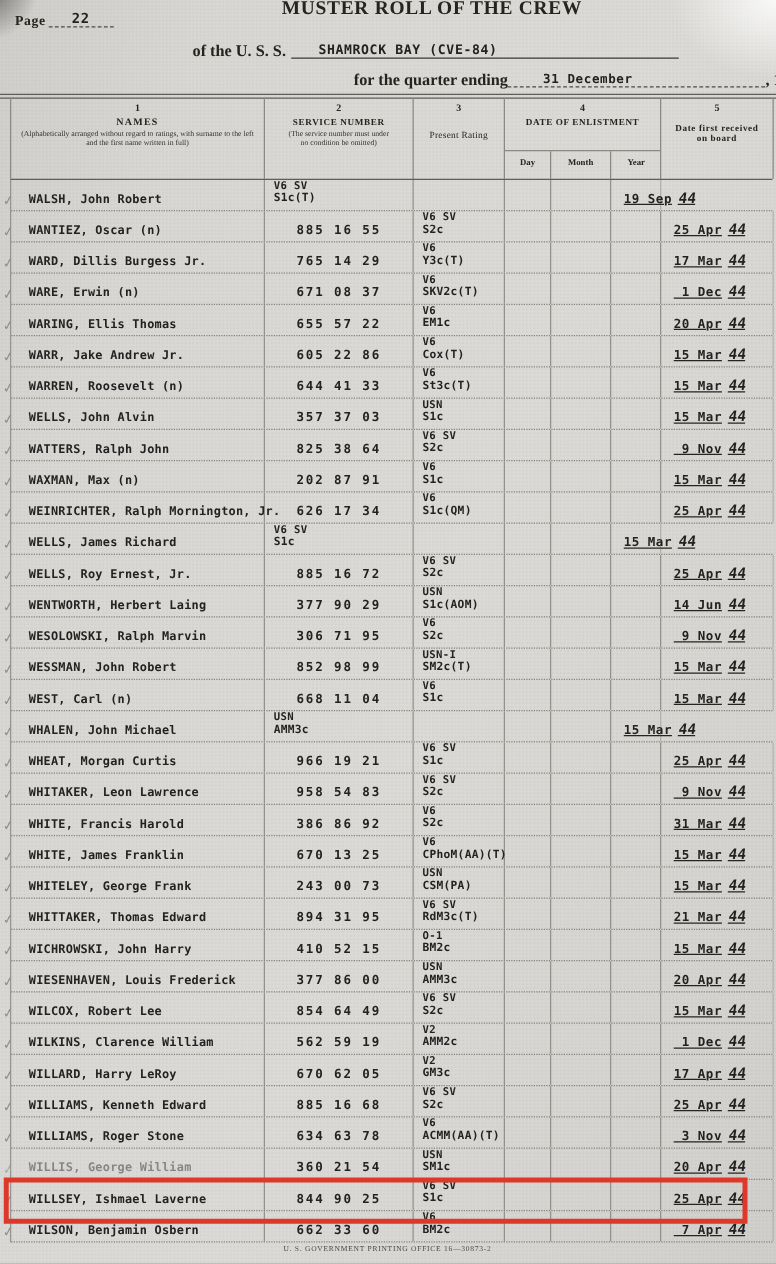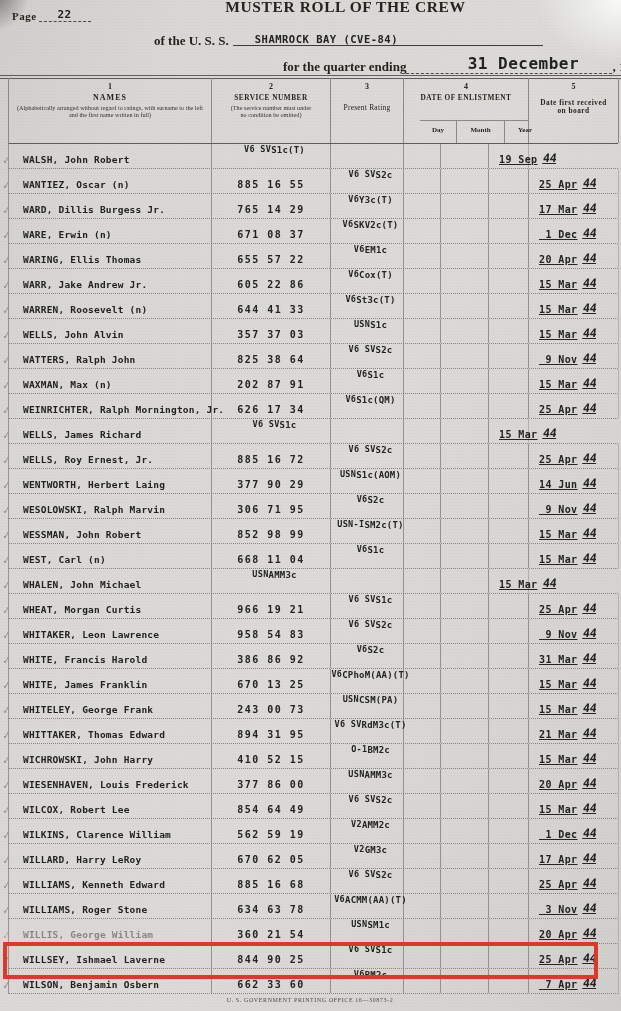--- a/index.html
+++ b/index.html
@@ -18,46 +18,46 @@
   .page-label{position:absolute;top:10px;left:12px;font-size:11px;font-weight:bold;letter-spacing:0.5px;}
   .page-num{display:inline-block;min-width:52px;margin-left:2px;border-bottom:1px dashed #4c4a46;
     font-size:11px;text-align:center;transform:translateY(-2px);}
   .doc-title{position:absolute;top:-2px;left:70px;right:0;text-align:center;
     font-size:15.5px;font-weight:bold;letter-spacing:0.6px;}
   .ship-line{position:absolute;top:33px;left:140px;font-size:13px;font-weight:bold;white-space:nowrap;margin-left:14px;}
   .ship-fill{display:inline-block;width:288px;margin-left:4px;border-bottom:1.5px solid #3d3b37;
     font-size:10.5px;text-align:left;padding-left:22px;transform:translateY(-2px);letter-spacing:0.5px;}
   .quarter-line{position:absolute;top:56px;left:283px;font-size:13px;font-weight:bold;white-space:nowrap;}
   .quarter-fill{display:inline-block;width:178px;border-bottom:1px dashed #4c4a46;
-    font-size:16px;text-align:center;padding-left:28px;transform:translateY(-2px);letter-spacing:0.5px;}
+    font-size:10px;text-align:left;padding-left:28px;transform:translateY(-2px);letter-spacing:0.5px;}
   .yr-label{font-size:13px;font-weight:bold;}
   
   .toprule{position:absolute;top:75px;left:0;width:621px;height:2px;
     border-top:1px solid #5f5d59;border-bottom:1px solid #5f5d59;}
   .thead{position:absolute;top:78px;left:8px;width:610px;height:65px;display:grid;
     grid-template-columns:203px 119px 73px 125px 90px;
     border-left:1px solid #8b8984;box-sizing:border-box;}
   .hcell{position:relative;border-right:1px solid #8b8984;text-align:center;box-sizing:border-box;}
   .colnum{display:block;font-size:8px;font-weight:bold;margin-top:4px;}
   .coltitle{display:block;font-size:8px;font-weight:bold;letter-spacing:1px;margin-top:2px;}
   .coltitle.small{font-size:7.3px;letter-spacing:0.5px;}
   .coltitle.plain{font-weight:normal;font-size:7.5px;letter-spacing:0.2px;margin-top:12px;}
   .colsub{display:block;font-size:6.2px;line-height:7px;margin:2px auto 0;color:#35332f;}
-  .sub-row{position:absolute;left:16px;right:0;bottom:0;height:22px;border-top:1px solid #8b8984;
+  .sub-row{position:absolute;left:0;right:0;bottom:0;height:22px;border-top:1px solid #8b8984;
     display:grid;grid-template-columns:37px 48px 40px;}
   .sub-cell{border-right:1px solid #8b8984;font-size:7px;font-weight:bold;padding-top:5px;box-sizing:border-box;}
   .sub-cell:last-child{border-right:none;}
   .tbody{position:absolute;top:143px;left:8px;width:610px;
     border-top:1.5px solid #5f5d59;border-left:1px solid #969490;box-sizing:border-box;}
   .row{position:relative;display:grid;grid-template-columns:203px 119px 73px 37px 48px 40px 90px;
     height:25px;border-bottom:1px dotted #86847f;box-sizing:border-box;}
   .cell{border-right:1px solid #93918c;box-sizing:border-box;overflow:visible;}
   .cell.c-name{display:flex;align-items:flex-end;padding:0 0 3px 14px;position:relative;white-space:nowrap;}
   .cell.c-sn{display:flex;align-items:flex-end;justify-content:center;padding-bottom:3px;}
-  .cell.c-rate{display:flex;flex-direction:row;justify-content:center;padding:1px 0 2px 7px;white-space:nowrap;}
+  .cell.c-rate{display:flex;flex-direction:column;justify-content:flex-start;padding:1px 0 2px 7px;white-space:nowrap;}
   .cell.c-recv{display:flex;align-items:flex-end;padding:0 0 3px 10px;white-space:pre;border-right:1px solid #b3b1ac;text-decoration:underline;}
   .name-text{font-size:9.5px;letter-spacing:0.2px;}
   .sn-text{font-size:10px;letter-spacing:1.5px;}
   .cls-text{font-size:8.5px;line-height:9px;letter-spacing:0.3px;}
   .rate-text{font-size:9px;line-height:10px;letter-spacing:0.2px;}
   .date-text{font-size:10px;letter-spacing:0.4px;}
   .yr-text{font-size:11.5px;margin-left:5px;transform:skewX(-8deg);display:inline-block;}
   .check{position:absolute;left:-7px;bottom:1px;font-size:11px;color:#8f8f8b;transform:rotate(-8deg);}
   .row.faded .name-text{opacity:0.45;}
   .row.faded .check{opacity:0.6;}

